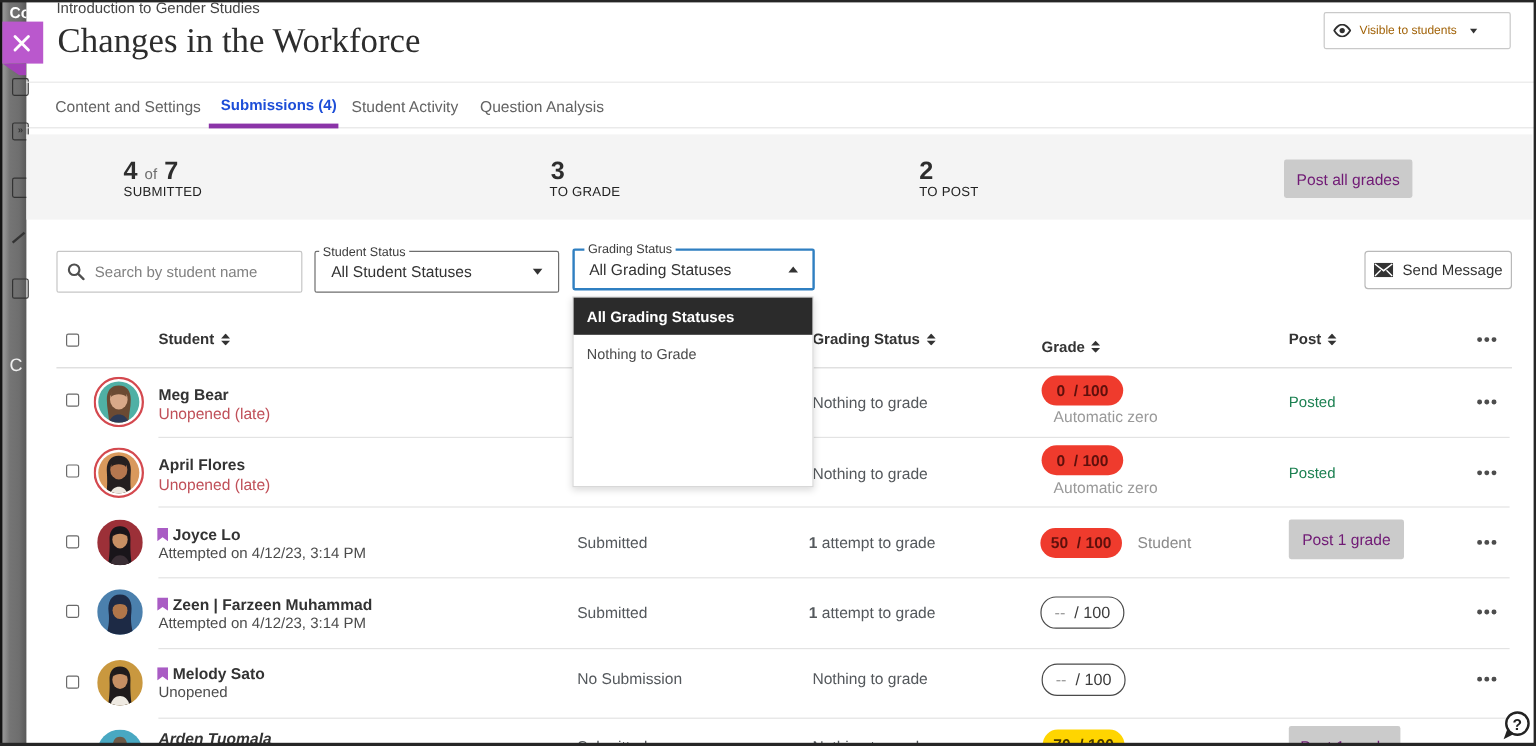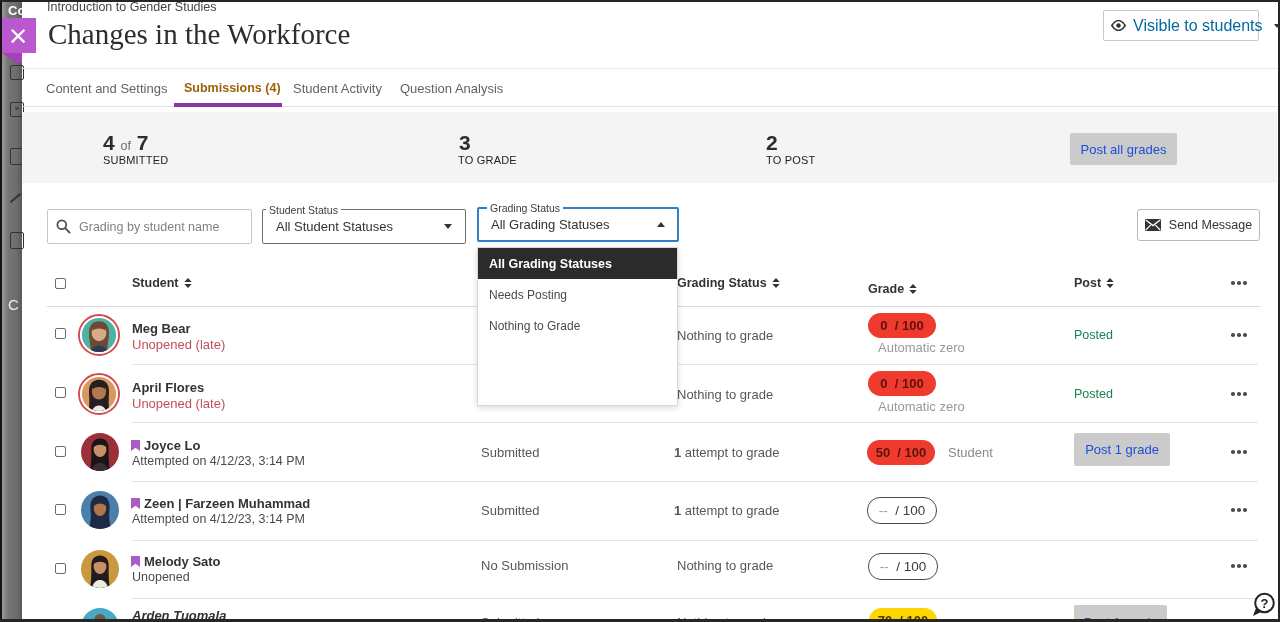--- a/index.html
+++ b/index.html
@@ -7,21 +7,21 @@
        font-family:"Liberation Sans",sans-serif;color:#333;}
   .abs{position:absolute;}
   .sort{display:inline-block;vertical-align:-1px;margin-left:5px;}
   .dots{display:flex;gap:2.6px;}
   .dots i{width:3.6px;height:3.6px;border-radius:50%;background:#4d4d4d;}
   .pill{position:absolute;width:68px;height:25px;border-radius:13px;font-size:13px;font-weight:bold;
         display:flex;align-items:center;justify-content:center;}
   .pill.red{background:#ef3b2d;color:#5f100c;}
   .pill.white{background:#fff;border:1px solid #4a4a4a;color:#3c3c3c;font-weight:normal;font-size:13.5px;}
   .pill.yellow{background:#ffd500;color:#4a3a00;}
-  .graybtn{position:absolute;background:#cbcbcb;color:#1d4ed8;font-size:13px;border-radius:2px;
+  .graybtn{position:absolute;background:#cbcbcb;color:#701a75;font-size:13px;border-radius:2px;
            display:flex;align-items:center;justify-content:center;}
   .ck{position:absolute;width:9px;height:9px;border:1.6px solid #6a6a6a;border-radius:2px;background:#fff;}
   .sep{position:absolute;left:132px;right:22px;height:1px;background:#e3e3e3;}
   .cell{position:absolute;font-size:13px;color:#54585c;}
   .name{font-size:13px;font-weight:bold;color:#333;}
   .sub{font-size:12.5px;color:#4c4c4c;}
   .avatar{position:absolute;}
 </style>
 </head>
 <body>
@@ -38,55 +38,55 @@
 <div class="abs" style="left:10px;top:232px;width:12px;height:15px;border:1.5px solid #333;border-radius:2px;"></div>
 
 <div class="abs" style="left:47px;top:0px;font-size:12.5px;color:#454545;">Introduction to Gender Studies</div>
 <div class="abs" style="left:48px;top:18px;font-family:'Liberation Serif',serif;font-size:29px;color:#2d2d2d;">Changes in the Workforce</div>
 
 <div class="abs" style="left:1103px;top:10px;width:154px;height:29px;border:1px solid #c9c9c9;border-radius:2px;background:#fff;display:flex;align-items:center;">
   <svg width="15" height="11" viewBox="0 0 15 11" style="margin-left:7px;flex-shrink:0;">
     <path d="M0.8,5.5 C3.5,1.2 6,0.5 7.5,0.5 C9,0.5 11.5,1.2 14.2,5.5 C11.5,9.8 9,10.5 7.5,10.5 C6,10.5 3.5,9.8 0.8,5.5 Z" fill="none" stroke="#2f2f2f" stroke-width="1.5"></path>
     <circle cx="7.5" cy="5.5" r="2.2" fill="#2f2f2f"></circle>
   </svg>
-  <span style="font-size:16px;color:#0369a1;margin-left:7px;white-space:nowrap;">Visible to students</span>
+  <span style="font-size:10px;color:#a16207;margin-left:7px;white-space:nowrap;">Visible to students</span>
   <span style="margin-left:11px;flex-shrink:0;width:0;height:0;border-left:3.8px solid transparent;border-right:3.8px solid transparent;border-top:4.8px solid #333;"></span>
 </div>
 
 <div class="abs" style="left:2px;top:18px;width:34px;height:35px;background:#ba58cd;z-index:60;">
   <svg width="34" height="35" viewBox="0 0 34 35">
       <path d="M10.5,12.5 L21.7,23.7 M21.7,12.5 L10.5,23.7" stroke="#fff" stroke-width="2.4" stroke-linecap="round"></path>
     </svg>
 </div>
 <div class="abs" style="left:2px;top:53px;width:20px;height:10px;background:#a341b8;clip-path:polygon(0 0,100% 0,100% 100%,72% 100%);z-index:60;"></div>
 
 <div class="abs" style="left:22px;top:68px;right:0;height:1px;background:#e9e9e9;"></div>
 
 <div class="abs" style="left:46px;top:81px;font-size:13px;color:#636363;">Content and Settings</div>
-<div class="abs" style="left:184px;top:81px;font-size:12.5px;color:#a16207;font-weight:bold;">Submissions (4)</div>
+<div class="abs" style="left:184px;top:81px;font-size:12.5px;color:#1d4ed8;font-weight:bold;">Submissions (4)</div>
 <div class="abs" style="left:293px;top:81px;font-size:13px;color:#636363;">Student Activity</div>
 <div class="abs" style="left:400px;top:81px;font-size:13px;color:#636363;">Question Analysis</div>
 <div class="abs" style="left:22px;top:106px;right:0;height:1px;background:#e5e5e5;"></div>
 <div class="abs" style="left:174px;top:103px;width:108px;height:4px;background:#8b34a8;"></div>
 
 <div class="abs" style="left:22px;top:112px;width:1255px;height:71px;background:#f4f4f4;"></div>
 <div class="abs" style="left:103px;top:131px;font-size:21px;font-weight:bold;color:#2d2d2d;">4 <span style="font-size:12.5px;font-weight:normal;color:#6d6d6d;">of</span> 7</div>
 <div class="abs" style="left:103px;top:154px;font-size:11px;font-weight:normal;color:#222;letter-spacing:0.2px;">SUBMITTED</div>
 <div class="abs" style="left:459px;top:131px;font-size:21px;font-weight:bold;color:#2d2d2d;">3</div>
 <div class="abs" style="left:458px;top:154px;font-size:11px;font-weight:normal;color:#222;letter-spacing:0.2px;">TO GRADE</div>
 <div class="abs" style="left:766px;top:131px;font-size:21px;font-weight:bold;color:#2d2d2d;">2</div>
 <div class="abs" style="left:766px;top:154px;font-size:11px;font-weight:normal;color:#222;letter-spacing:0.2px;">TO POST</div>
 <div class="graybtn" style="left:1070px;top:133px;width:107px;height:32px;">Post all grades</div>
 
 <div class="abs" style="left:47px;top:209px;width:203px;height:33px;border:1px solid #c6c6c6;border-radius:2px;background:#fff;display:flex;align-items:center;">
   <svg width="15" height="15" viewBox="0 0 15 15" style="margin-left:8px;flex-shrink:0;">
     <circle cx="5.8" cy="5.8" r="4.4" fill="none" stroke="#4f4f4f" stroke-width="1.8"></circle>
     <line x1="9.2" y1="9.2" x2="13.6" y2="13.6" stroke="#4f4f4f" stroke-width="1.9" stroke-linecap="round"></line>
   </svg>
-  <span style="font-size:12.5px;color:#818181;margin-left:8px;">Grading by student name</span>
+  <span style="font-size:12.5px;color:#818181;margin-left:8px;">Search by student name</span>
 </div>
 
 <div class="abs" style="left:262px;top:209px;width:202px;height:33px;border:1px solid #6e6e6e;border-radius:2px;background:#fff;">
   <div class="abs" style="left:3px;top:-6px;background:#fff;padding:0 3px;font-size:10.5px;color:#3c3c3c;">Student Status</div>
   <div class="abs" style="left:13px;top:9px;font-size:13px;color:#333;text-align:right;">All Student Statuses</div>
   <span class="abs" style="right:13px;top:14px;width:0;height:0;border-left:4.5px solid transparent;border-right:4.5px solid transparent;border-top:5.5px solid #333;"></span>
 </div>
 
 <div class="abs" style="left:477px;top:207px;width:202px;height:35px;border:2px solid #2f7fc1;border-radius:2px;background:#fff;box-sizing:border-box;">
   <div class="abs" style="left:8px;top:-7px;background:#fff;padding:0 3px;font-size:10.5px;color:#3c3c3c;">Grading Status</div>
@@ -291,21 +291,20 @@
   </svg>
 </div>
 <div class="abs name" style="left:132px;top:608px;font-style:italic;">Arden Tuomala</div>
 <div class="cell" style="left:481px;top:615px;">Submitted</div>
 <div class="cell" style="left:677px;top:615px;">Nothing to grade</div>
 <div class="pill yellow" style="left:869px;top:608px;">70&nbsp;&nbsp;/&nbsp;100</div>
 <div class="graybtn" style="left:1074px;top:605px;width:93px;height:34px;">Post 1 grade</div>
 
 <div class="abs" style="left:477px;top:247px;width:201px;height:159px;background:#fff;border:1px solid #d8d8d8;box-shadow:0 2px 6px rgba(0,0,0,0.15);z-index:50;box-sizing:border-box;">
   <div style="height:31px;background:#2b2b2b;color:#fff;font-size:12.5px;font-weight:bold;display:flex;align-items:center;padding-left:11px;">All Grading Statuses</div>
-  <div style="height:31px;color:#4a4a4a;font-size:12px;display:flex;align-items:center;padding-left:11px;">Needs Posting</div>
   <div style="height:31px;color:#4a4a4a;font-size:12px;display:flex;align-items:center;padding-left:11px;">Nothing to Grade</div>
 </div>
 
 <div class="abs" style="left:1250px;top:592px;z-index:70;">
   <svg width="28" height="28" viewBox="0 0 28 28">
     <circle cx="14.5" cy="11" r="9.3" fill="#fff" stroke="#222" stroke-width="2"></circle>
     <path d="M6,16 L3,24 L12,19.5 Z" fill="#222"></path>
     <text x="14.5" y="16" font-family="Liberation Sans" font-size="13" font-weight="bold" fill="#222" text-anchor="middle">?</text>
   </svg>
 </div>

